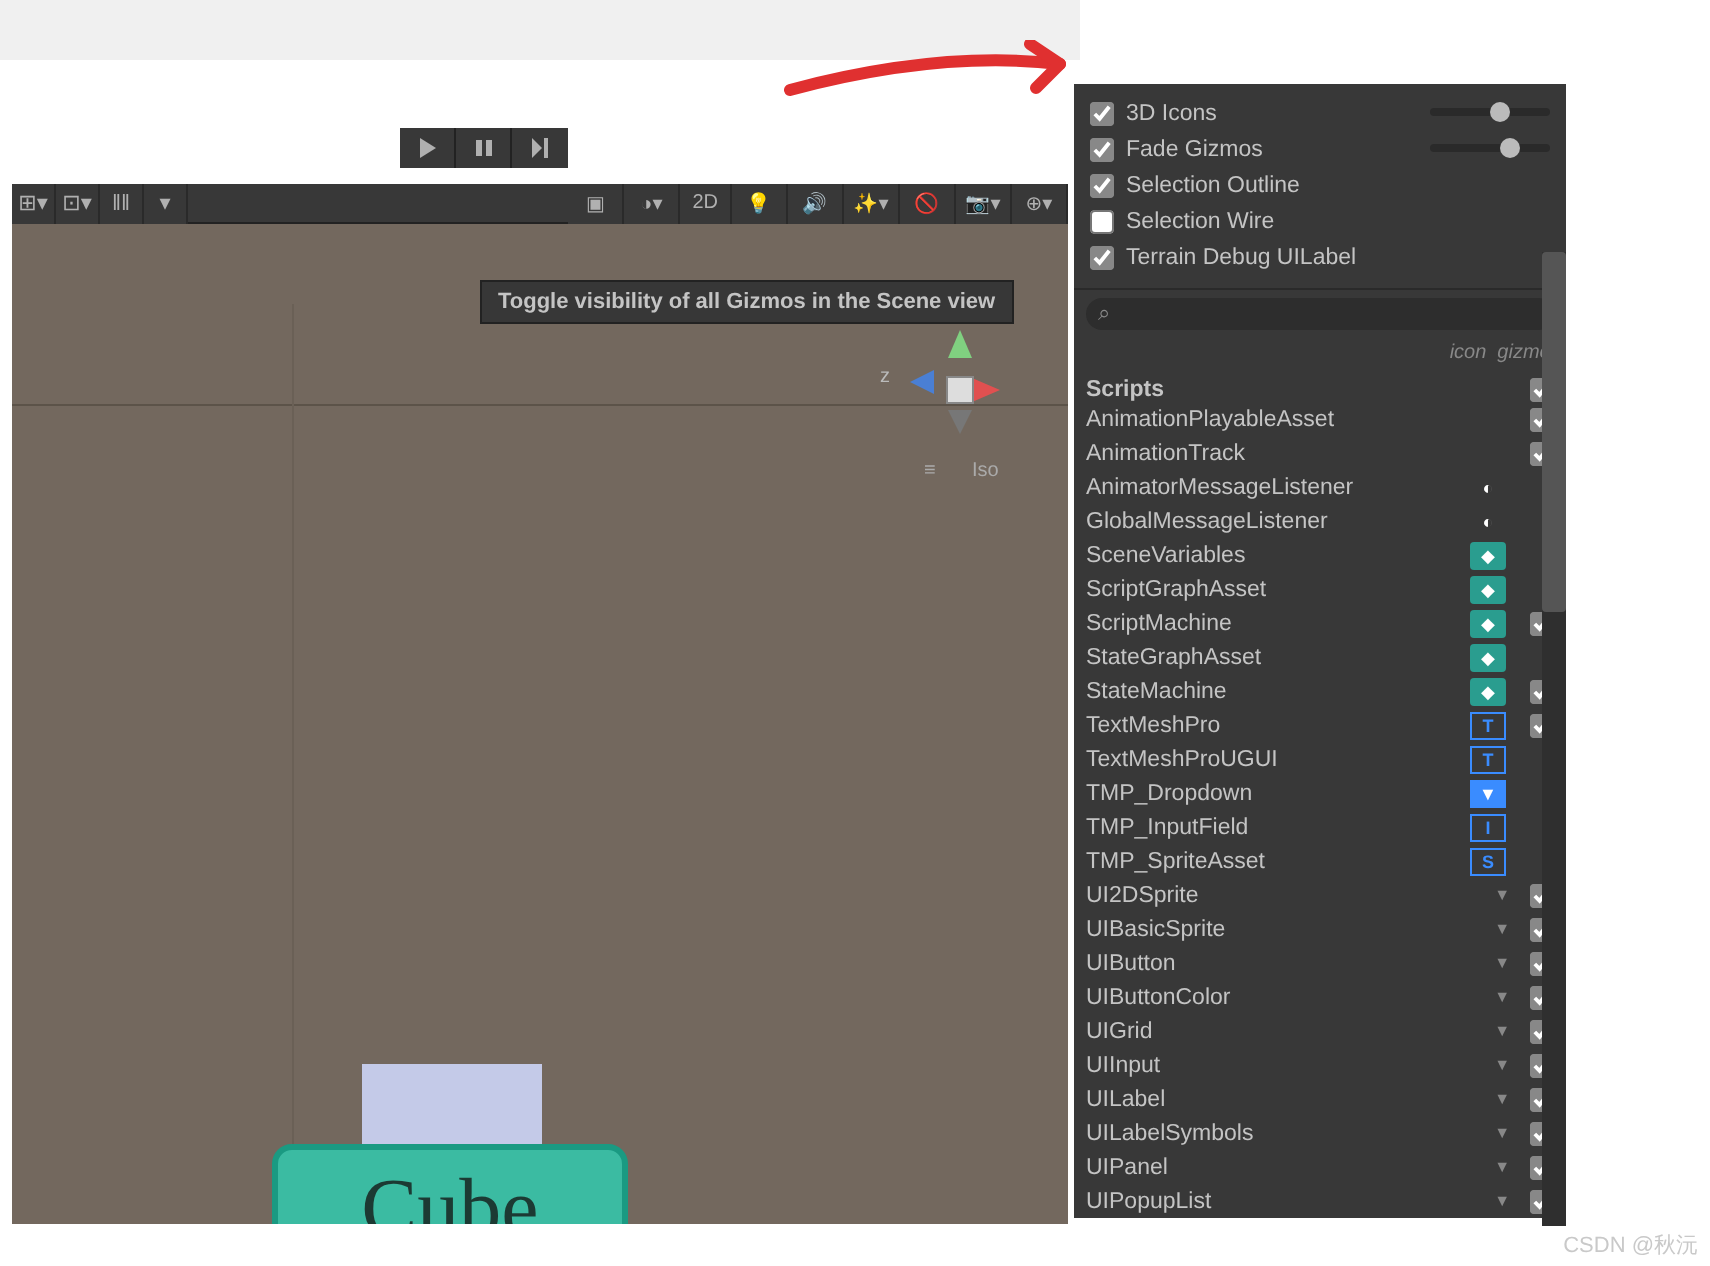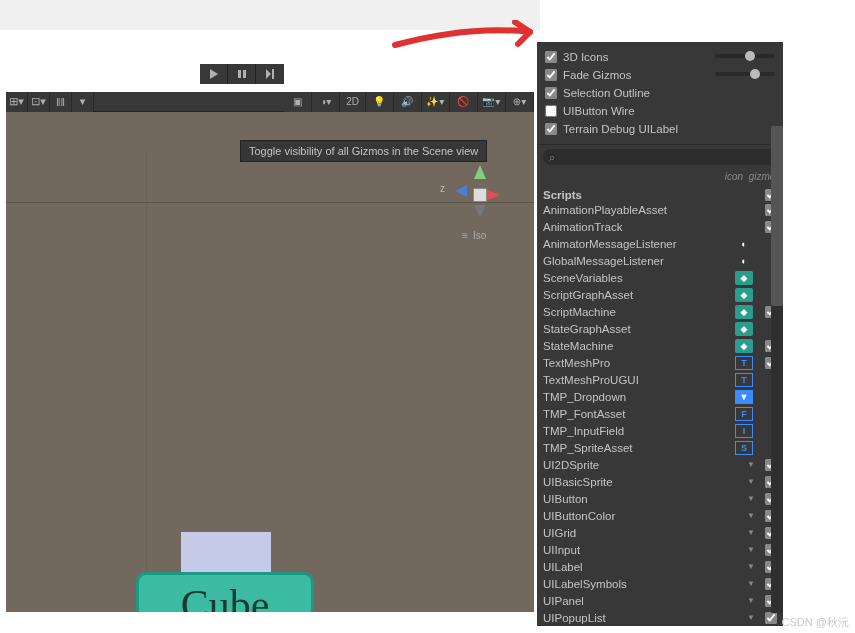--- a/index.html
+++ b/index.html
@@ -16,31 +16,31 @@
   .st-left { display: flex; gap: 0; }
   .st-left .tb { width: 22px; height: 20px; background: #383838; border: none; color: #b0b0b0; display: flex; align-items: center; justify-content: center; border-right: 1px solid #2a2a2a; font-size: 11px; }
   .st-right { margin-left: auto; display: flex; gap: 0; }
   .st-right .tb { width: 28px; height: 20px; background: #383838; border: none; color: #b0b0b0; display: flex; align-items: center; justify-content: center; border-right: 1px solid #2a2a2a; font-size: 10px; }
   .st-right .tb.txt { width: auto; padding: 0 6px; }
   
   .viewport { flex: 1; height: calc(100% - 20px); background: #73685e; position: relative; overflow: hidden; }
   .horizon { position: absolute; top: 90px; left: 0; right: 0; height: 1px; background: #5c5349; }
   .grid-v { position: absolute; top: 40px; bottom: 0; width: 1px; background: #6a6056; }
   
-  .tooltip { position: absolute; top: 140px; left: 240px; background: #373737; color: #c4c4c4; padding: 4px 8px; font-size: 11px; border: 1px solid #222; white-space: nowrap; }
+  .tooltip { position: absolute; top: 140px; left: 240px; background: #373737; color: #c4c4c4; padding: 4px 8px; font-size: 11px; border: 1px solid #222; white-space: nowrap; font-weight: bold; }
   
   .view-gizmo { position: absolute; top: 165px; left: 450px; width: 60px; height: 60px; }
   .vg-center { position: absolute; top: 50%; left: 50%; width: 14px; height: 14px; background: #ddd; transform: translate(-50%, -50%); border: 1px solid #888; }
   .vg-cone { position: absolute; width: 0; height: 0; }
   .vg-right { left: 36px; top: 24px; border-left: 14px solid #e05050; border-top: 6px solid transparent; border-bottom: 6px solid transparent; }
   .vg-up { left: 24px; top: 0; border-bottom: 14px solid #80d080; border-left: 6px solid transparent; border-right: 6px solid transparent; }
   .vg-left { left: 5px; top: 20px; border-right: 12px solid #4a7fd4; border-top: 6px solid transparent; border-bottom: 6px solid transparent; }
   .vg-down { left: 24px; top: 40px; border-top: 12px solid #777; border-left: 6px solid transparent; border-right: 6px solid transparent; }
   .vg-z { position: absolute; left: -10px; top: 18px; color: #bbb; font-size: 10px; }
-  .iso { position: absolute; top: 230px; left: 462px; font-size: 10px; color: #aaa; display: flex; align-items: center; gap: 3px; }
+  .iso { position: absolute; top: 230px; left: 462px; font-size: 10px; color: #aaa; display: flex; align-items: center; gap: 16px; }
   .iso-icon { display: inline-block; width: 8px; }
   .iso-icon::before { content: "≡"; }
   
   .cube-bg { position: absolute; top: 420px; left: 175px; width: 90px; height: 150px; background: #c4cae8; }
   .cube-label { position: absolute; top: 460px; left: 130px; width: 178px; height: 66px; background: #3bbba2; border: 3px solid #1a9a82; border-radius: 10px; display: flex; align-items: center; justify-content: center; font-size: 42px; font-weight: 500; color: #1c3a33; font-family: Georgia, serif; }
   
   .gizmo-panel { position: absolute; top: 30px; right: 72px; width: 246px; background: #383838; display: flex; flex-direction: column; margin-top: 12px; }
   .gizmo-top { padding: 6px 8px; border-bottom: 1px solid #2a2a2a; }
   .gopt { display: flex; align-items: center; height: 18px; position: relative; }
   .gopt input[type=checkbox] { width: 12px; height: 12px; margin-right: 6px; accent-color: #888; }
@@ -160,21 +160,21 @@
         <div class="slider">
           <div class="slider-thumb" style="left: 35px;"></div>
         </div>
       </div>
       <div class="gopt">
         <input type="checkbox" checked="" style="">
         <span class="gopt-label">Selection Outline</span>
       </div>
       <div class="gopt">
         <input type="checkbox" style="">
-        <span class="gopt-label">UIButton Wire</span>
+        <span class="gopt-label">Selection Wire</span>
       </div>
       <div class="gopt">
         <input type="checkbox" checked="" style="">
         <span class="gopt-label">Terrain Debug UILabel</span>
       </div>
     </div>
   <div class="gizmo-search">
     <div class="srow"></div>
   </div>
   <div class="gizmo-hdr">
@@ -242,25 +242,20 @@
         <span class="lbl">TextMeshProUGUI</span>
         <span class="ico ic-blue">T</span>
         <span style="width: 18px;"></span>
       </div>
       <div class="grow">
         <span class="lbl">TMP_Dropdown</span>
         <span class="ico ic-bdn">▼</span>
         <span style="width: 18px;"></span>
       </div>
       <div class="grow">
-        <span class="lbl">TMP_FontAsset</span>
-        <span class="ico ic-blue">F</span>
-        <span style="width: 18px;"></span>
-      </div>
-      <div class="grow">
         <span class="lbl">TMP_InputField</span>
         <span class="ico ic-blue">I</span>
         <span style="width: 18px;"></span>
       </div>
       <div class="grow">
         <span class="lbl">TMP_SpriteAsset</span>
         <span class="ico ic-blue">S</span>
         <span style="width: 18px;"></span>
       </div>
       <div class="grow">

